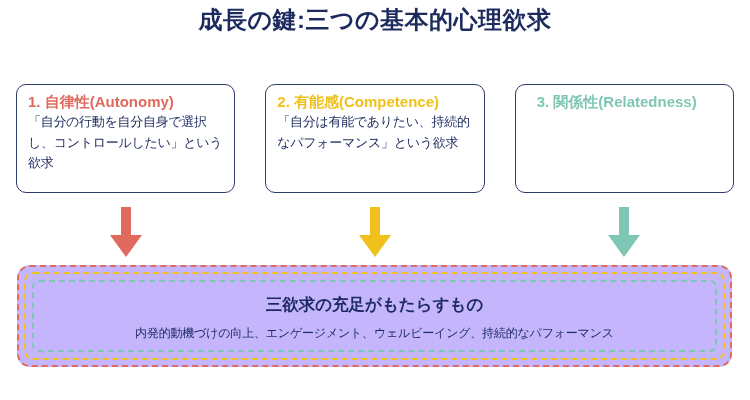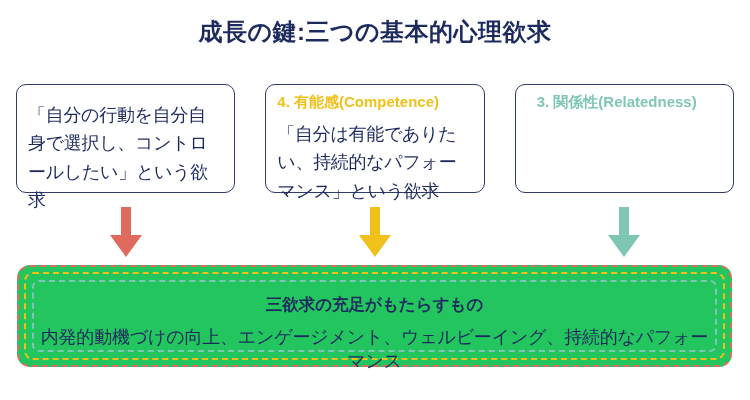--- a/index.html
+++ b/index.html
@@ -7,21 +7,21 @@
     position: relative;
     width: 750px;
     height: 400px;
     background: #ffffff;
     font-family: "Liberation Sans", sans-serif;
     color: var(--navy, #1C2A5E);
     overflow: hidden;
   }
   .page-title {
     position: absolute;
-    top: 16px; left: 0;
+    top: 4px; left: 0;
     width: 100%;
     margin: 0;
     text-align: center;
     font-size: 24px;
     font-weight: 700;
     color: var(--navy, #1C2A5E);
     letter-spacing: 0.5px;
   }
   .needs-row {
     position: absolute;
@@ -40,22 +40,21 @@
   }
   .need-heading {
     font-size: 15px;
     font-weight: 600;
     letter-spacing: 0px;
   }
   .need-box.autonomy   .need-heading { color: var(--autonomy, #E06A5E); }
   .need-box.competence .need-heading { color: var(--competence, #EFC11A); }
   .need-box.relatedness .need-heading { color: var(--relatedness, #7FC7B4); margin-left: 10px; }
   .need-desc {
-    margin-top: 8px;
-    font-size: 18px;
+    font-size: 13px;
     line-height: 1.58;
     letter-spacing: -0.3px;
     color: var(--navy, #1C2A5E);
   }
   .arrows-row {
     position: absolute;
     top: 207px; left: 16px; right: 16px;
     display: flex;
     gap: 30px;
   }
@@ -65,21 +64,21 @@
   .arrow-svg.competence path { fill: var(--competence, #EFC11A); }
   .arrow-svg.relatedness path { fill: var(--relatedness, #7FC7B4); }
   .outcome-outer {
     position: absolute;
     left: 17px; top: 265px;
     width: 715px; height: 102px;
     box-sizing: border-box;
     border: 2px dashed var(--autonomy, #E06A5E);
     border-radius: 13px;
     padding: 5px;
-    background: #22c55e;
+    background: #c4b5fd;
   }
   .outcome-mid {
     width: 100%; height: 100%;
     box-sizing: border-box;
     border: 2px dashed var(--competence, #EFC11A);
     border-radius: 9px;
     padding: 6px;
   }
   .outcome-inner {
     width: 100%; height: 100%;
@@ -90,38 +89,39 @@
     padding-top: 12px;
   }
   .outcome-heading {
     margin: 0;
     font-size: 16.5px;
     font-weight: 700;
     color: var(--navy, #1C2A5E);
   }
   .outcome-desc {
     margin-top: 9px;
-    font-size: 18px;
+    font-size: 12px;
     letter-spacing: -0.2px;
     color: var(--navy, #1C2A5E);
   }
 </style>
 </head>
 <body>
 
 <div class="canvas">
 
   <h1 class="page-title">成長の鍵:三つの基本的心理欲求</h1>
 
   <div class="needs-row">
     <div class="need-box autonomy">
+      <div class="need-heading">1. 自律性(Autonomy)</div>
       <div class="need-desc">「自分の行動を自分自身で選択し、コントロールしたい」という欲求</div>
     </div>
     <div class="need-box competence">
-      <div class="need-heading">4. 有能感(Competence)</div>
+      <div class="need-heading">2. 有能感(Competence)</div>
       <div class="need-desc">「自分は有能でありたい、持続的なパフォーマンス」という欲求</div>
     </div>
     <div class="need-box relatedness">
       <div class="need-heading">3. 関係性(Relatedness)</div>
     </div>
   </div>
 
   <div class="arrows-row">
     <div class="arrow-cell">
       <svg class="arrow-svg autonomy" viewBox="0 0 32 50" xmlns="http://www.w3.org/2000/svg">

